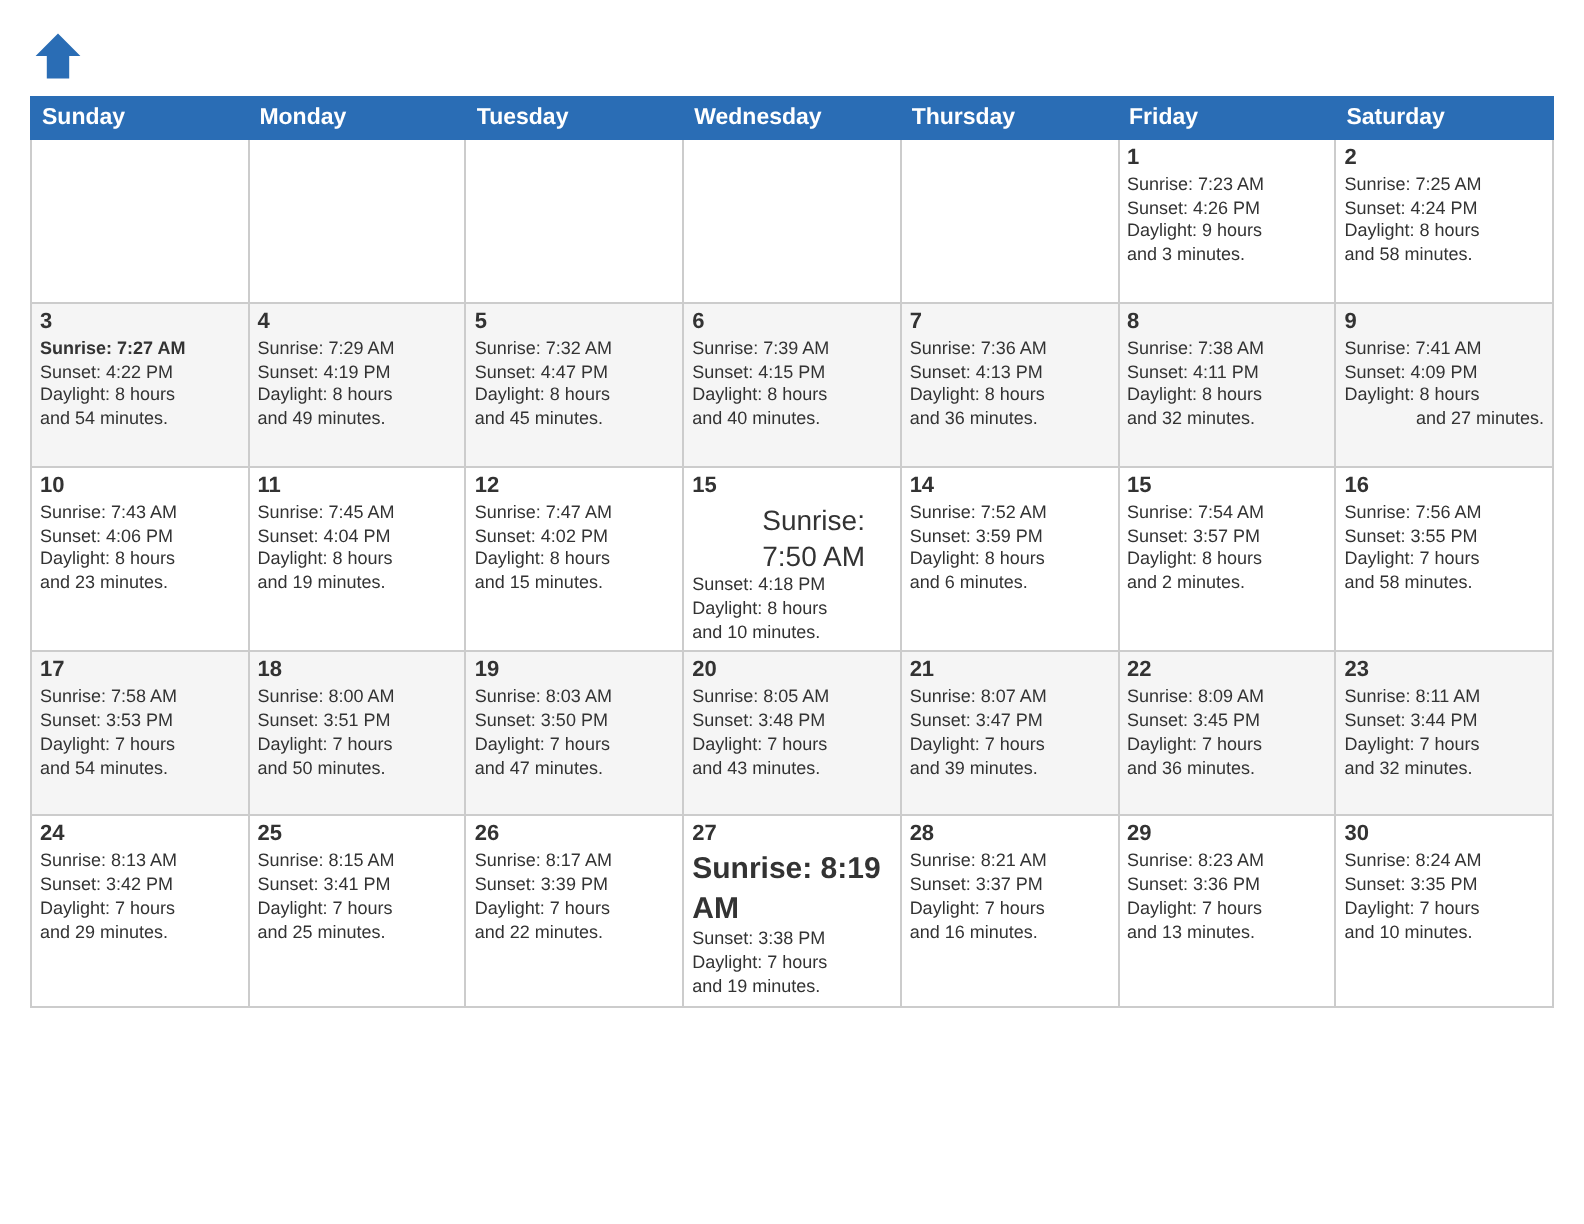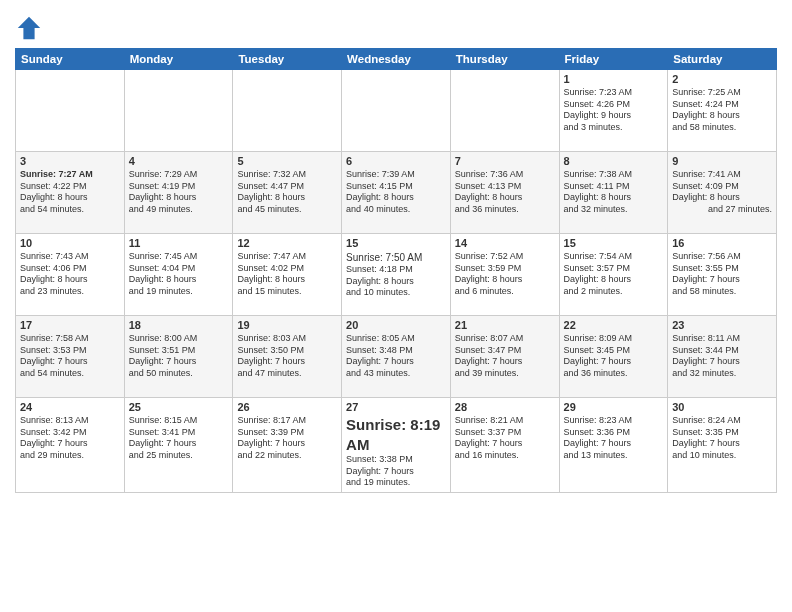--- a/index.html
+++ b/index.html
@@ -222,21 +222,21 @@
           </td>
           <td>
             <span class="day-num">12</span>
             <div style="font-size: 9px; line-height: 1.3;">Sunrise: 7:47 AM</div>
             <div style="font-size: 9px; line-height: 1.3;">Sunset: 4:02 PM</div>
             <div style="font-size: 9px; line-height: 1.3;">Daylight: 8 hours</div>
             <div style="font-size: 9px; line-height: 1.3;">and 15 minutes.</div>
           </td>
           <td>
             <span class="day-num">15</span>
-            <div style="font-size: 10px; line-height: 1.3;">Sunrise: 7:50 AM</div>
+            <div style="font-size: 14px; line-height: 1.3; margin-left: 35px;">Sunrise: 7:50 AM</div>
             <div style="font-size: 9px; line-height: 1.3;">Sunset: 4:18 PM</div>
             <div style="font-size: 9px; line-height: 1.3;">Daylight: 8 hours</div>
             <div style="font-size: 9px; line-height: 1.3;">and 10 minutes.</div>
           </td>
           <td>
             <span class="day-num">14</span>
             <div style="font-size: 9px; line-height: 1.3;">Sunrise: 7:52 AM</div>
             <div style="font-size: 9px; line-height: 1.3;">Sunset: 3:59 PM</div>
             <div style="font-size: 9px; line-height: 1.3;">Daylight: 8 hours</div>
             <div style="font-size: 9px; line-height: 1.3;">and 6 minutes.</div>

